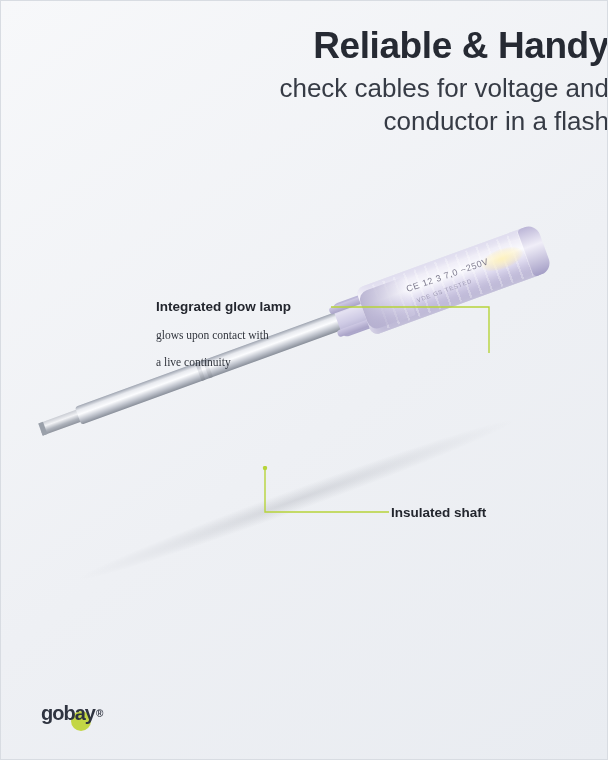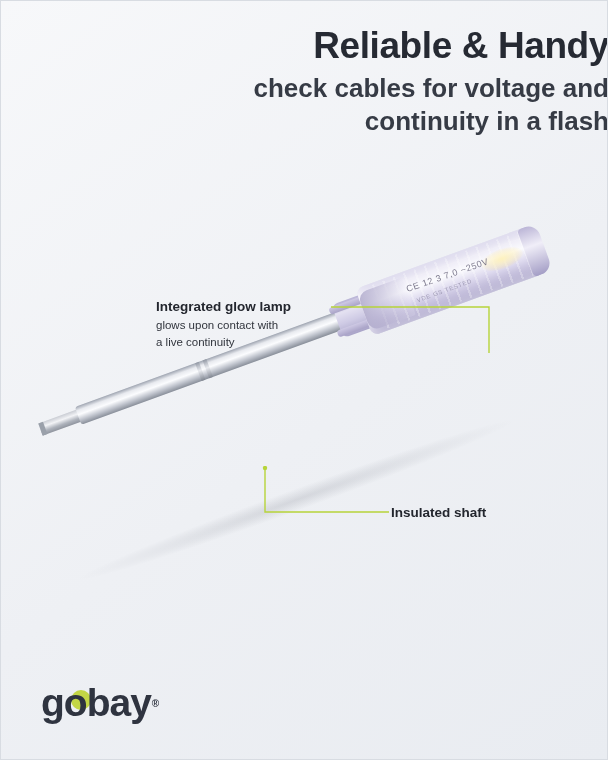--- a/index.html
+++ b/index.html
@@ -32,21 +32,21 @@
   .headline {
     font-size: 37px;
     font-weight: bold;
     letter-spacing: -0.4px;
     line-height: 1.15;
     margin: 0 0 4px 0;
     color: #262a33;
   }
   .subline {
     font-size: 26px;
-    font-weight: 700;
+    font-weight: 400;
     line-height: 1.28;
     color: #363b45;
     margin: 0;
   }
 
   
   .product-area {
     position: absolute;
     left: 0;
     top: 250px;
@@ -216,21 +216,22 @@
     font-weight: bold;
     color: #23262e;
     line-height: 1.3;
     margin: 0;
   }
   .callout-sub {
     font-size: 11.5px;
     font-weight: 400;
     color: #31353d;
     line-height: 1.35;
-    margin: 2px 0 0 0;
+    margin: 12px 0 0 0;
+    font-family: Liberation Serif, serif;
   }
   .callout-top {
     position: absolute;
     left: 155px;
     top: 297px;
     width: 200px;
   }
   .callout-bottom {
     position: absolute;
     left: 390px;
@@ -260,21 +261,21 @@
 
   
   .logo-wrap {
     position: absolute;
     left: 40px;
     bottom: 34px;
     display: flex;
     align-items: center;
   }
   .logo-text {
-    font-size: 39px;
+    font-size: 20px;
     font-weight: bold;
     color: #2f3440;
     letter-spacing: -1px;
     position: relative;
     display: inline-block;
   }
   .logo-dot {
     position: absolute;
     left: 30px;
     top: 9px;
@@ -297,21 +298,21 @@
   }
 </style>
 </head>
 <body>
 
 <div id="page">
 
   <div class="heading-block">
     <h1 class="headline">Reliable &amp; Handy</h1>
     <p class="subline">check cables for voltage and</p>
-    <p class="subline">continuity in a flash</p>
+    <p class="subline">conductor in a flash</p>
   </div>
 
   <div class="product-area">
     <div class="drop-shadow"></div>
     <div class="driver">
       <div class="tip"></div>
       <div class="shaft"></div>
       <div class="shaft-ring ring1"></div>
       <div class="shaft-ring ring2"></div>
       <div class="collar"></div>

